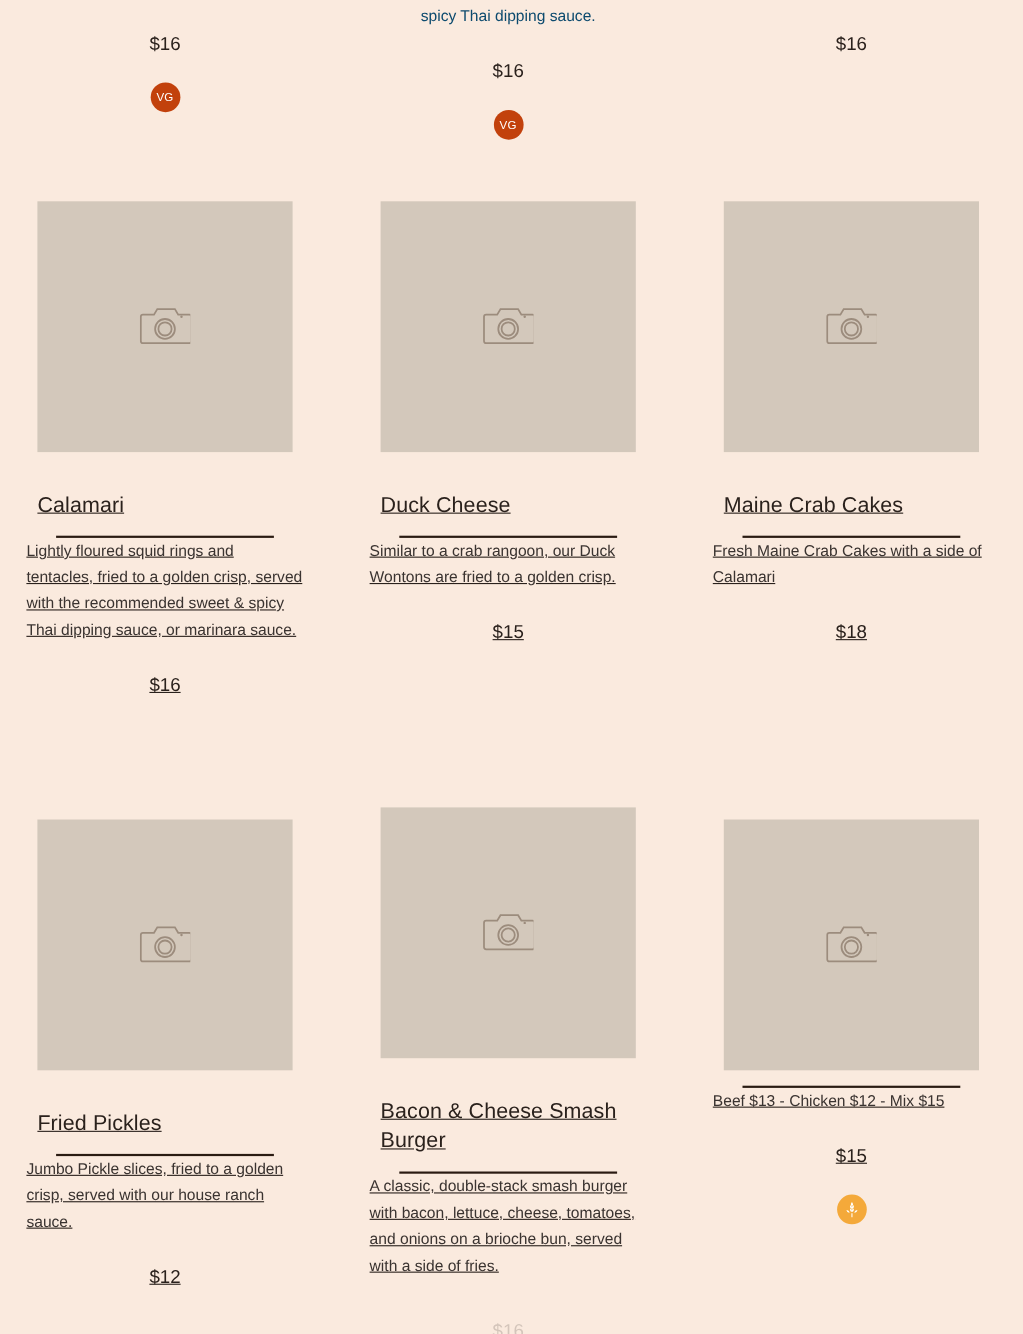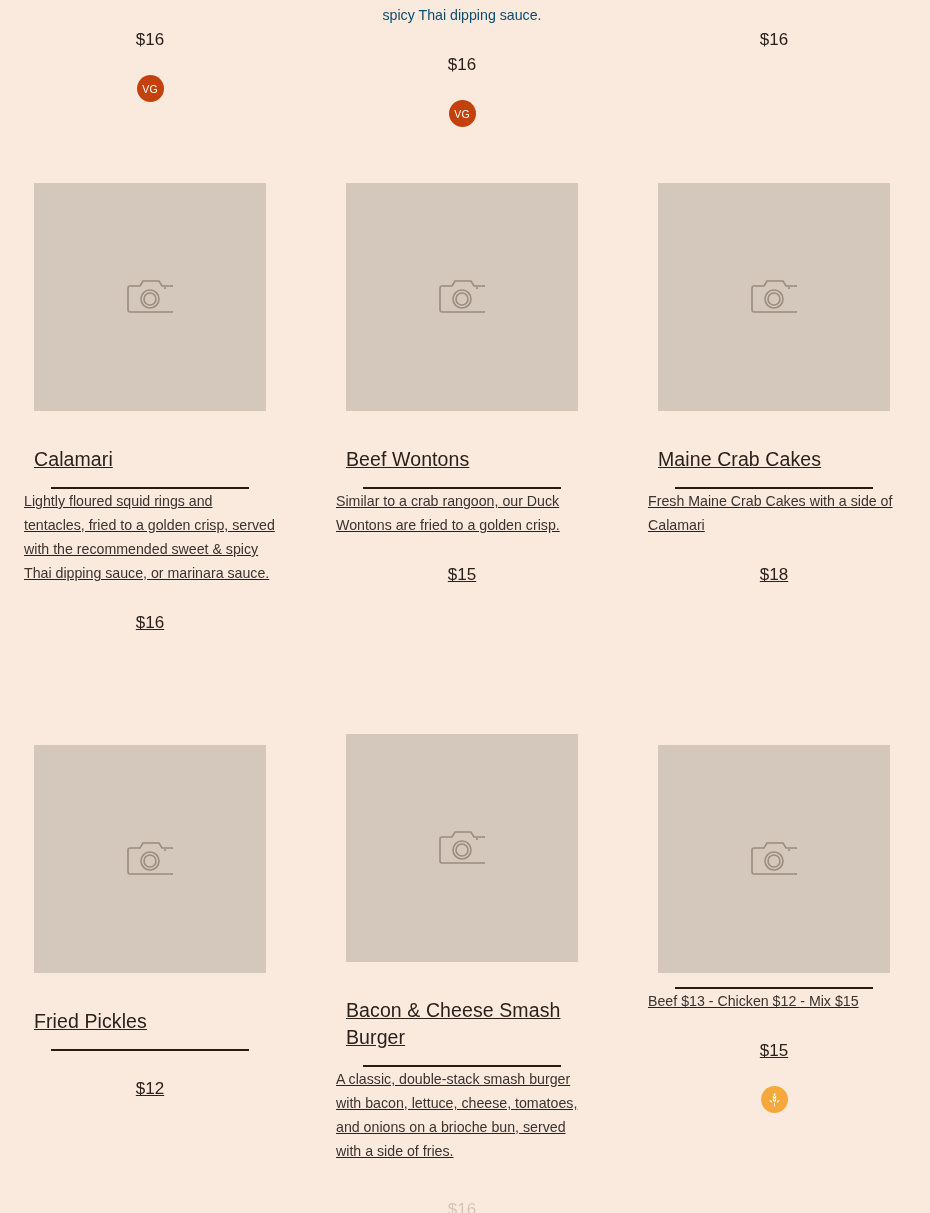--- a/index.html
+++ b/index.html
@@ -186,21 +186,21 @@
     <div class="item-photo">
       <span class="camera-icon">
         <svg width="46" height="38" viewBox="0 0 46 38" fill="none" stroke="#9c8c7d" stroke-width="1.6">
           <path d="M2 9h10l3-5h16l3 5h10a2 2 0 0 1 2 2v22a2 2 0 0 1-2 2H2a2 2 0 0 1-2-2V11a2 2 0 0 1 2-2z" transform="translate(1,1)"></path>
           <circle cx="23" cy="23" r="9"></circle>
           <circle cx="23" cy="23" r="6"></circle>
           <circle cx="38" cy="12" r="1.1" fill="#9c8c7d" stroke="none"></circle>
         </svg>
       </span>
     </div>
-    <div class="item-title">Beef Wontons</div>
+    <div class="item-title">Duck Cheese</div>
     <div class="item-divider"></div>
     <div class="item-desc">Similar to a crab rangoon, our Duck Wontons are fried to a golden crisp.</div>
     <div class="item-price">$15</div>
   </div>
 
   <div class="menu-item col-3" style="top:183px;">
     <div class="item-photo">
       <span class="camera-icon">
         <svg width="46" height="38" viewBox="0 0 46 38" fill="none" stroke="#9c8c7d" stroke-width="1.6">
           <path d="M2 9h10l3-5h16l3 5h10a2 2 0 0 1 2 2v22a2 2 0 0 1-2 2H2a2 2 0 0 1-2-2V11a2 2 0 0 1 2-2z" transform="translate(1,1)"></path>
@@ -222,20 +222,21 @@
         <svg width="46" height="38" viewBox="0 0 46 38" fill="none" stroke="#9c8c7d" stroke-width="1.6">
           <path d="M2 9h10l3-5h16l3 5h10a2 2 0 0 1 2 2v22a2 2 0 0 1-2 2H2a2 2 0 0 1-2-2V11a2 2 0 0 1 2-2z" transform="translate(1,1)"></path>
           <circle cx="23" cy="23" r="9"></circle>
           <circle cx="23" cy="23" r="6"></circle>
           <circle cx="38" cy="12" r="1.1" fill="#9c8c7d" stroke="none"></circle>
         </svg>
       </span>
     </div>
     <div class="item-title">Fried Pickles</div>
     <div class="item-divider"></div>
+    <div class="item-desc">Jumbo Pickle slices, fried to a golden crisp, served with our house ranch sauce.</div>
     <div class="item-price">$12</div>
   </div>
 
   <div class="menu-item col-2" style="top:734px;">
     <div class="item-photo">
       <span class="camera-icon">
         <svg width="46" height="38" viewBox="0 0 46 38" fill="none" stroke="#9c8c7d" stroke-width="1.6">
           <path d="M2 9h10l3-5h16l3 5h10a2 2 0 0 1 2 2v22a2 2 0 0 1-2 2H2a2 2 0 0 1-2-2V11a2 2 0 0 1 2-2z" transform="translate(1,1)"></path>
           <circle cx="23" cy="23" r="9"></circle>
           <circle cx="23" cy="23" r="6"></circle>

